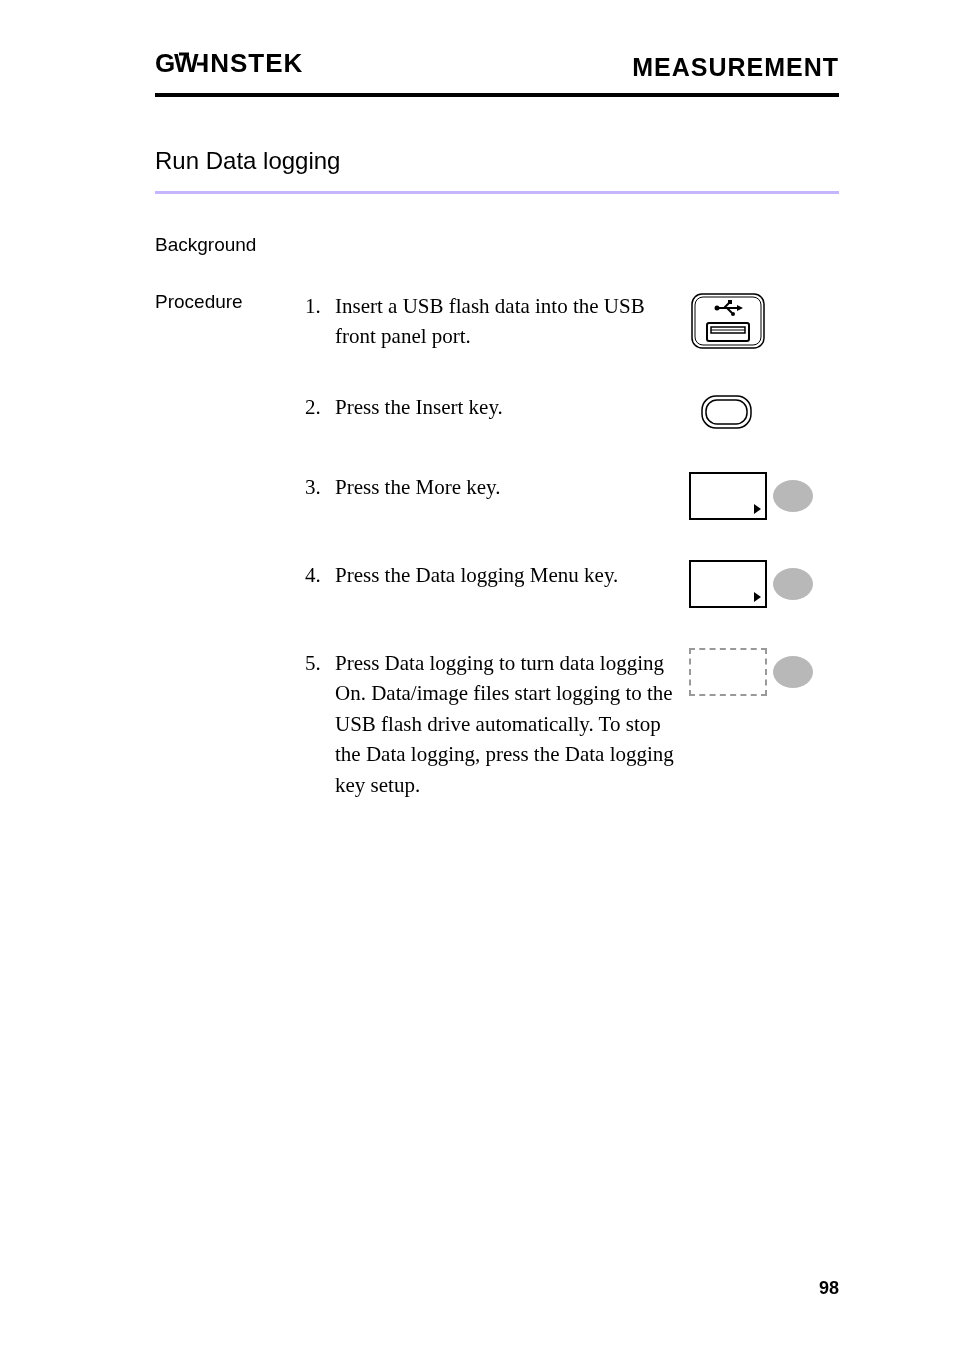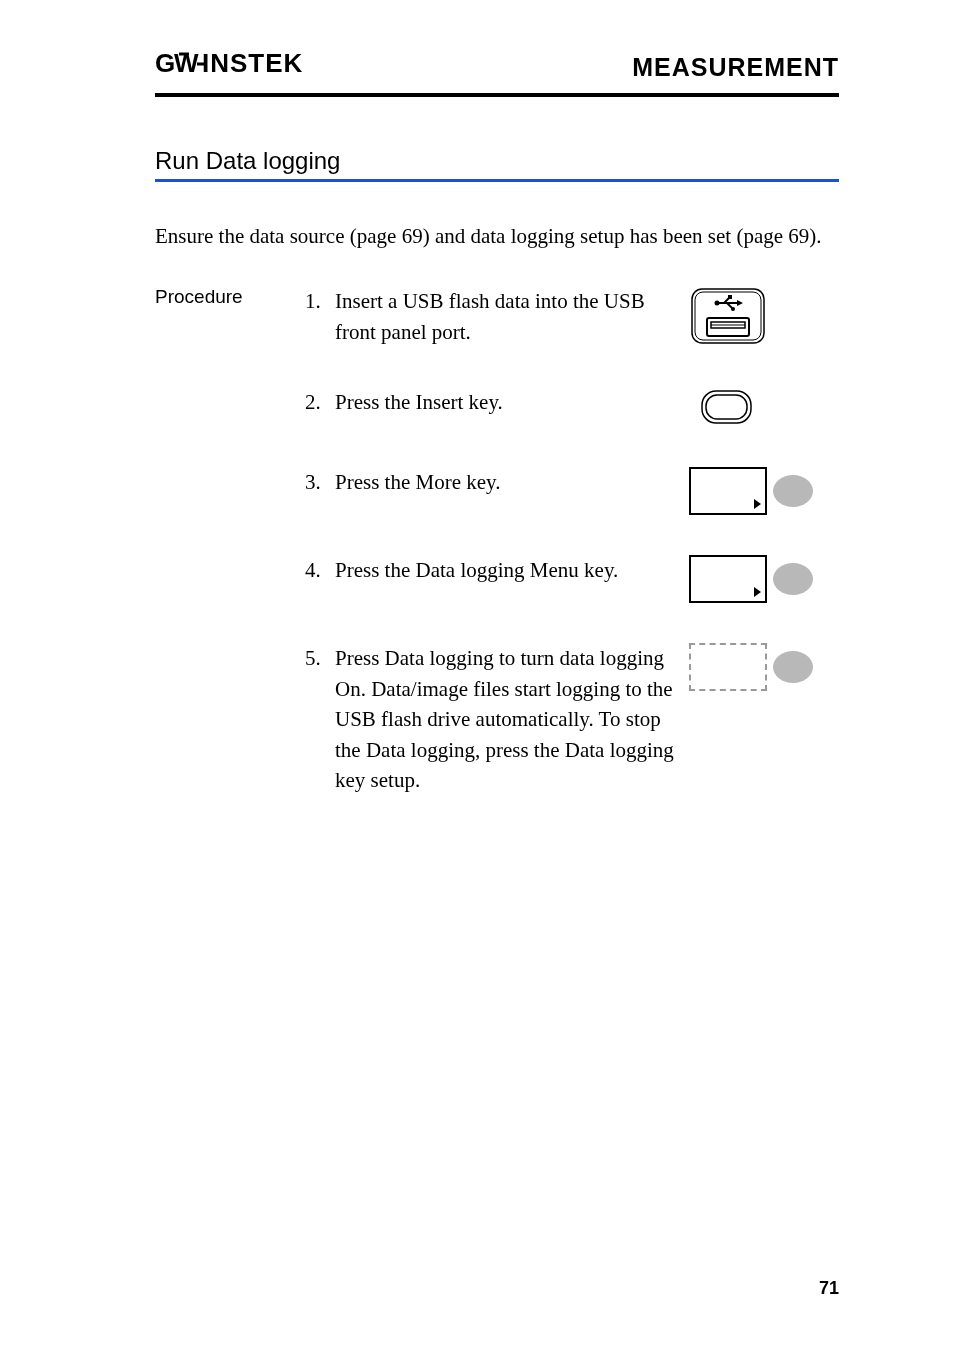--- a/index.html
+++ b/index.html
@@ -34,22 +34,22 @@
     .header-title {
       font-family: Arial, sans-serif;
       font-weight: bold;
       font-size: 25px;
       letter-spacing: 1px;
     }
     .section-title {
       font-family: Arial, sans-serif;
       font-size: 24px;
       font-weight: normal;
-      padding-bottom: 4px;
-      border-bottom: 3px solid #1d4ed8;
+      padding-bottom: 16px;
+      border-bottom: 3px solid #c4b5fd;
       margin-bottom: 40px;
     }
     .content-row {
       display: flex;
       margin-bottom: 35px;
     }
     .label-col {
       width: 150px;
       flex-shrink: 0;
       font-family: Arial, sans-serif;
@@ -154,21 +154,21 @@
       <line x1="42" y1="14" x2="52" y2="14" stroke="#000" stroke-width="3"></line>
       <text x="47" y="22" font-family="Arial Black, Arial" font-weight="900" font-size="26" font-style="normal" letter-spacing="1">INSTEK</text>
     </svg>
   </div>
   <div class="header-title">MEASUREMENT</div>
 </div>
 
 <div class="section-title">Run Data logging</div>
 
 <div class="content-row">
-  <div class="text-col">Ensure the data source (page 69) and data logging setup has been set (page 69).</div>
+  <div class="label-col">Background</div>
 </div>
 
 <div class="content-row" style="margin-bottom:0;justify-content:center;">
   <div class="label-col">Procedure</div>
   <div class="text-col">
 
     <div class="procedure-item">
       <div class="step-text">
         <div class="step-wrap">
           <div class="step-number">1.</div>
@@ -261,13 +261,13 @@
         <div class="softkey-group">
           <div class="softkey-box dashed"></div>
           <div class="softkey-circle"></div>
         </div>
       </div>
     </div>
 
   </div>
 </div>
 
-<div class="page-number">71</div>
+<div class="page-number">98</div>
 
 </body></html>

